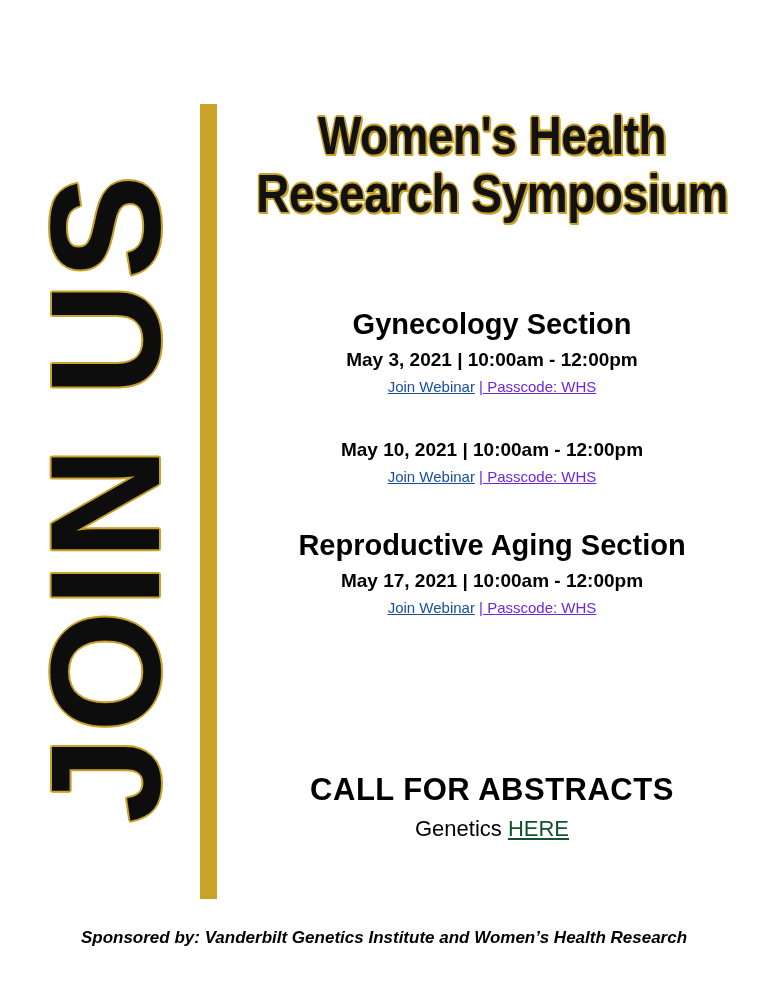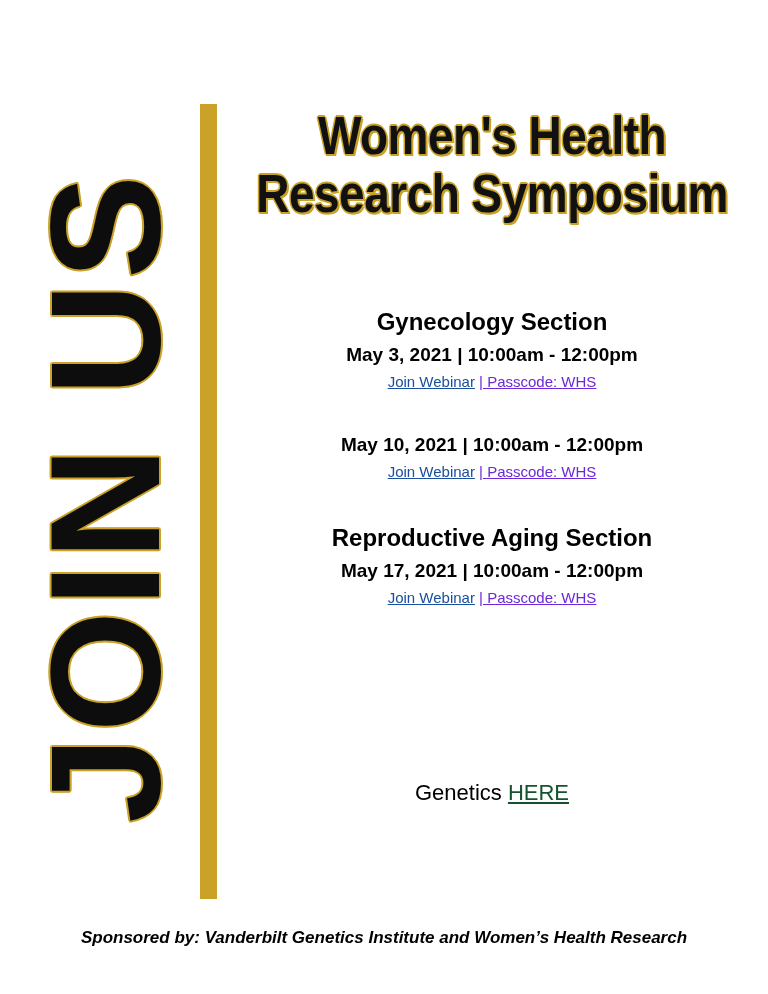--- a/index.html
+++ b/index.html
@@ -101,21 +101,21 @@
   }
   .section {
     margin-bottom: 44px;
   }
   .section:nth-child(3) {
     margin-bottom: 0;
   }
   .section-name {
     font-family: "Liberation Sans", sans-serif;
     font-weight: bold;
-    font-size: 24px;
+    font-size: 29px;
     color: #000000;
     margin-bottom: 8px;
   }
   .section-date {
     font-family: "Liberation Sans", sans-serif;
     font-weight: bold;
     font-size: 19px;
     color: #000000;
     margin-bottom: 7px;
   }
@@ -214,20 +214,21 @@
         <div class="section-date">May 17, 2021 | 10:00am - 12:00pm</div>
         <div class="section-link-row">
           <a class="webinar-link" href="#">Join Webinar</a>
           <span class="passcode">| Passcode: WHS</span>
         </div>
       </div>
 
     </div>
 
     <div class="cta">
+      <div class="cta-title">CALL FOR ABSTRACTS</div>
       <div class="cta-register">
         <span>Genetics </span><a href="#">HERE</a>
       </div>
     </div>
 
   </div>
 
   <div class="footer">Sponsored by: Vanderbilt Genetics Institute and Women’s Health Research</div>
 
 </div>

